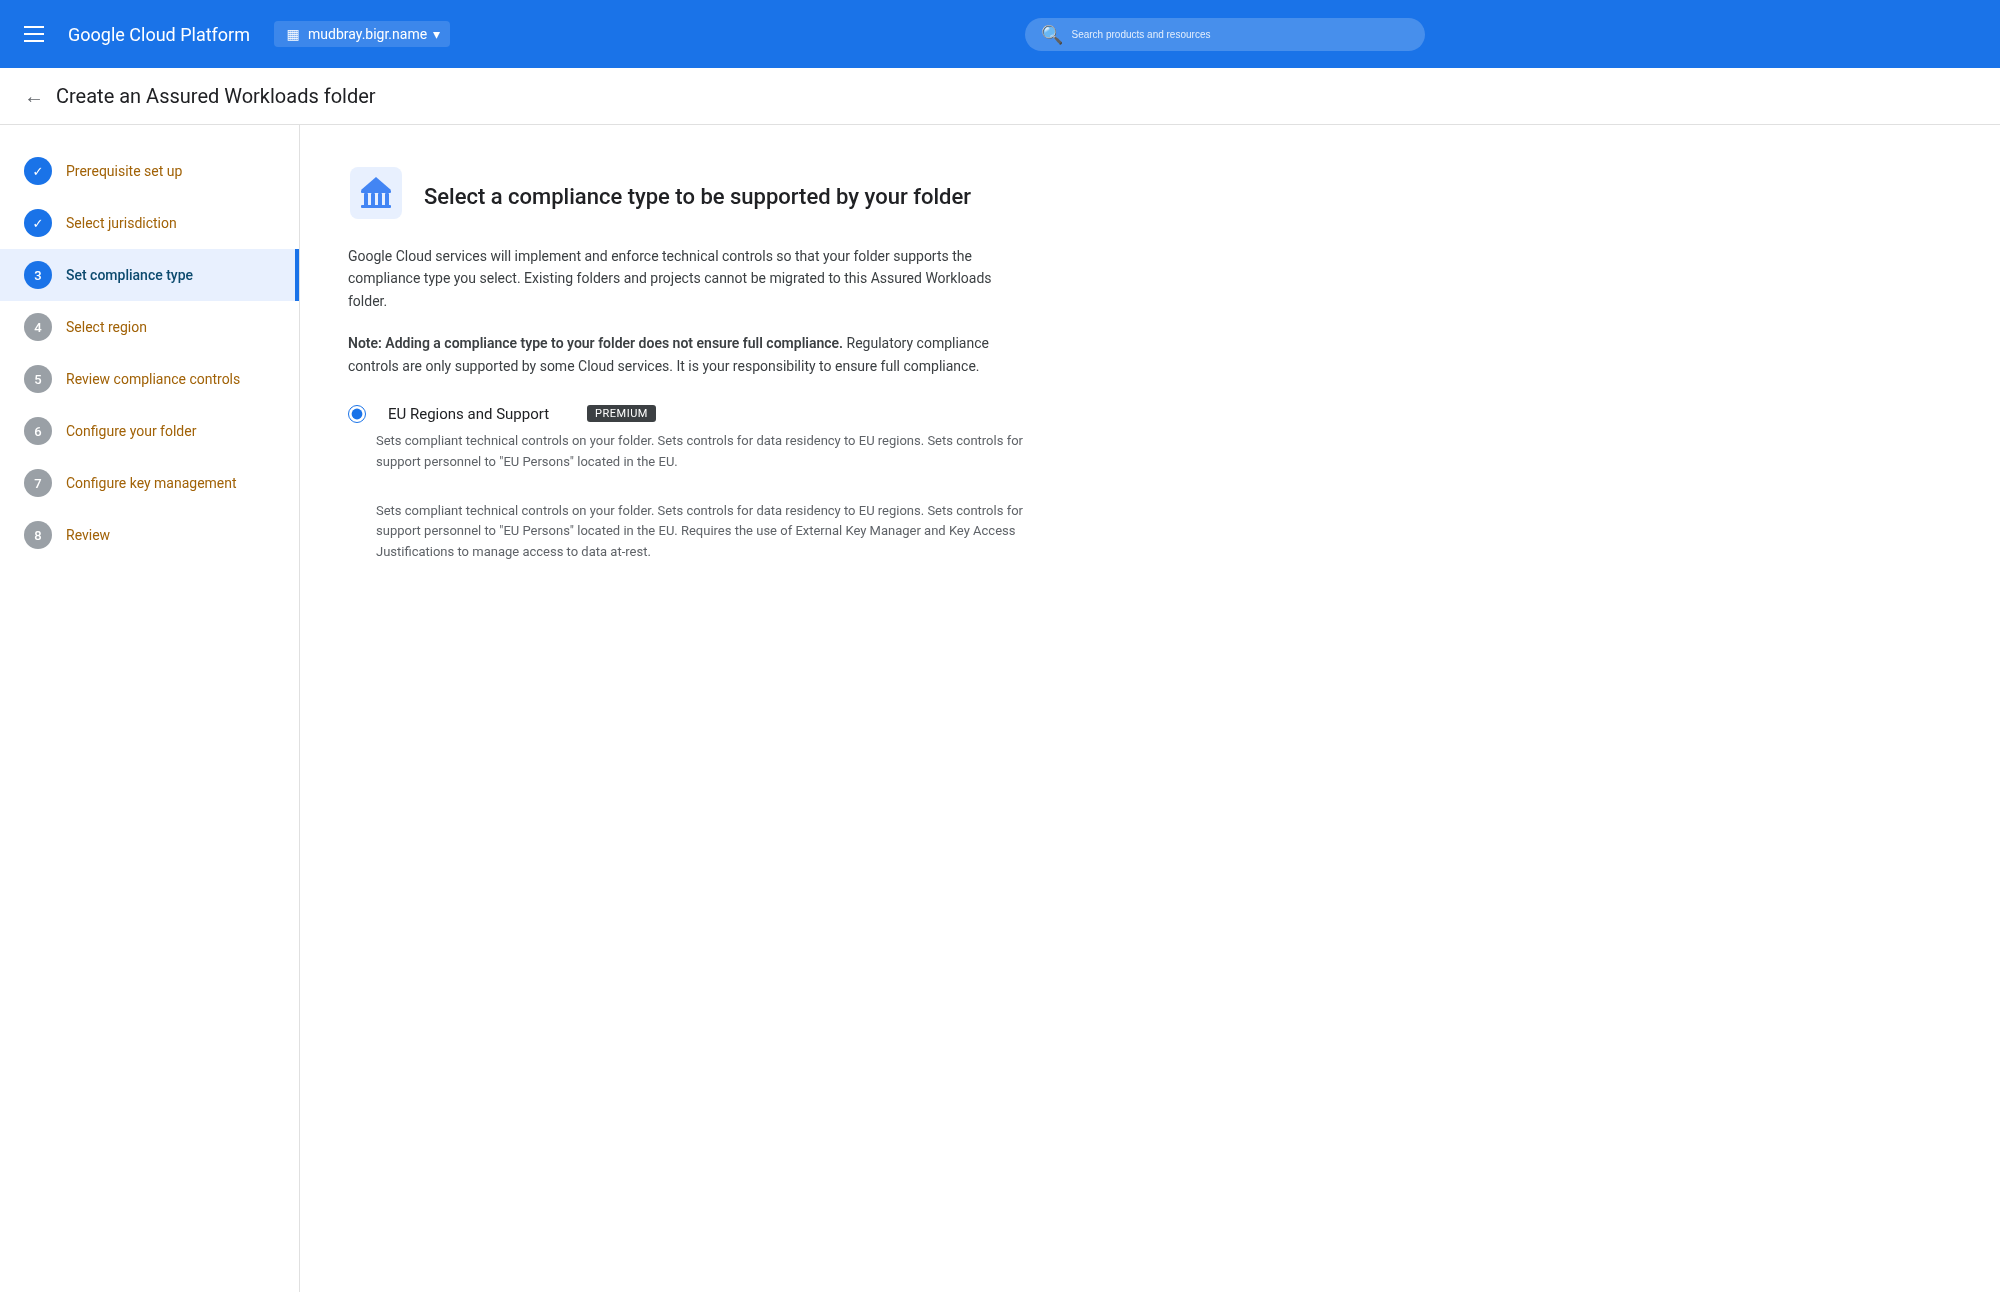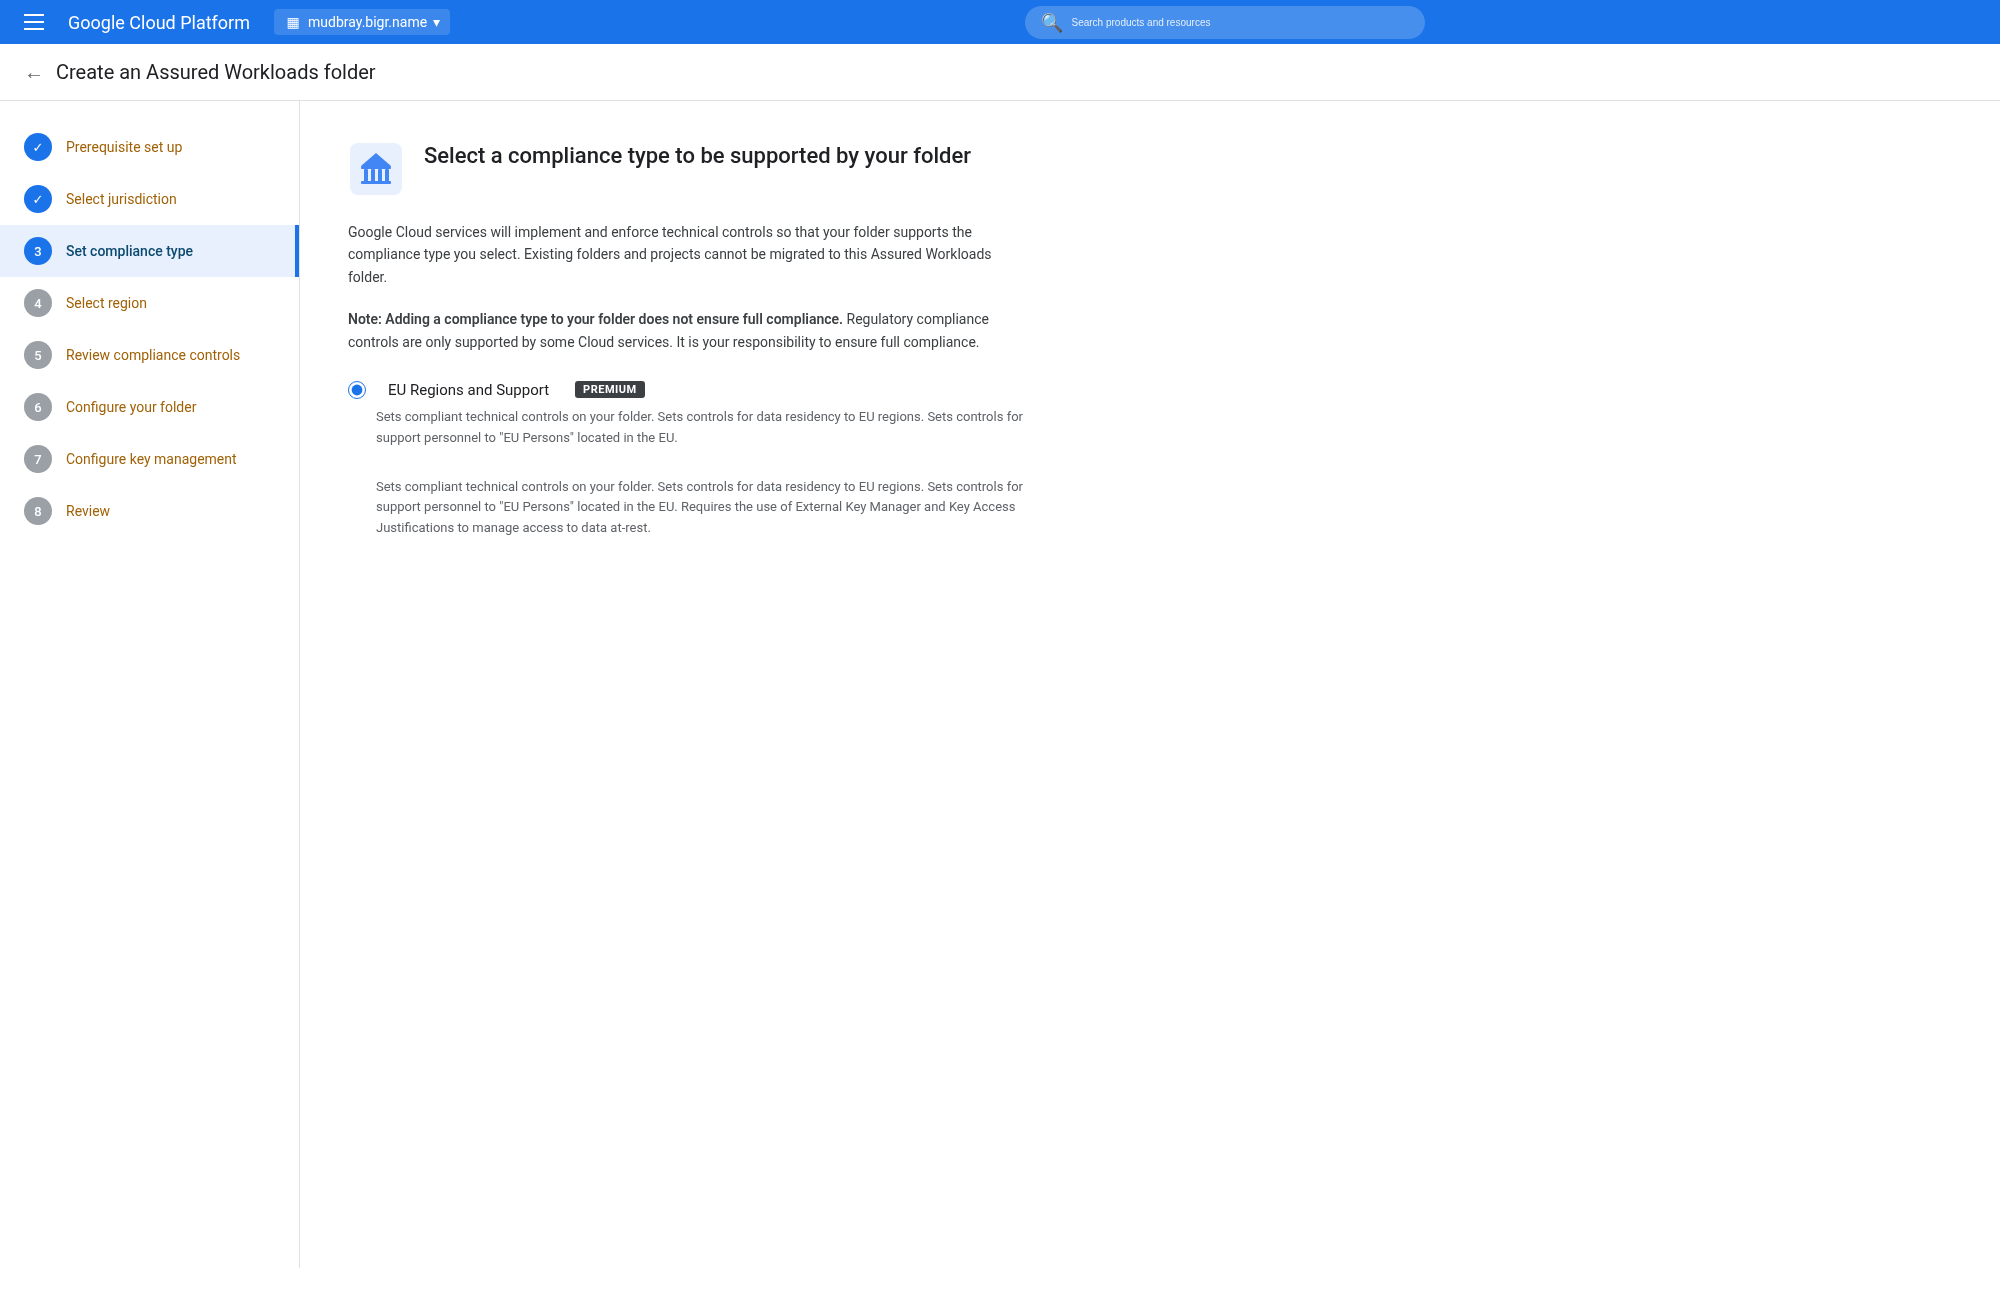--- a/index.html
+++ b/index.html
@@ -3,21 +3,21 @@
   <meta charset="utf-8">
   <style>
     * { box-sizing: border-box; margin: 0; padding: 0; }
     body { font-family: 'Google Sans', Roboto, Arial, sans-serif; background: #fff; color: #202124; font-size: 14px; }
 
     
     .top-nav {
       background: #1a73e8;
       display: flex;
       align-items: center;
-      height: 44px;
+      height: 68px;
       padding: 0 16px;
       gap: 16px;
     }
     .nav-hamburger {
       display: flex; flex-direction: column; gap: 5px; cursor: pointer; padding: 8px;
     }
     .nav-hamburger span {
       display: block; width: 20px; height: 2px; background: #fff;
     }
     .nav-logo {
@@ -101,21 +101,21 @@
     .content-area {
       flex: 1; padding: 40px 48px; overflow-y: auto;
     }
     .content-header {
       display: flex; align-items: flex-start; gap: 20px; margin-bottom: 24px;
     }
     .content-icon {
       width: 56px; height: 56px; flex-shrink: 0; display: flex; align-items: center; justify-content: center;
     }
     .content-title {
-      font-size: 22px; font-weight: 500; color: #202124; line-height: 1.4; max-width: 600px;
+      font-size: 22px; font-weight: 500; color: #202124; line-height: 1.4; max-width: 600px; margin-top: 17px;
     }
     .content-desc {
       font-size: 14px; color: #3c4043; line-height: 1.6; margin-bottom: 20px; max-width: 680px;
     }
     .content-note {
       font-size: 14px; color: #3c4043; line-height: 1.6; margin-bottom: 28px; max-width: 680px;
     }
     .content-note strong {
       font-weight: 600;
     }
@@ -128,21 +128,21 @@
       display: flex; align-items: center; gap: 22px; margin-bottom: 8px; cursor: pointer;
     }
     .radio-input {
       width: 18px; height: 18px; accent-color: #1a73e8; cursor: pointer; flex-shrink: 0;
     }
     .radio-text {
       font-size: 15px; color: #202124; font-weight: 400;
     }
     .badge {
       display: inline-block; padding: 2px 8px; border-radius: 3px;
-      font-size: 11px; font-weight: 700; letter-spacing: 0.5px; margin-left: 4px;
+      font-size: 11px; font-weight: 400; letter-spacing: 0.5px; margin-left: 16px;
     }
     .badge-premium {
       background: #3c4043; color: #fff;
     }
     .badge-preview {
       background: #3c4043; color: #fff;
     }
     .radio-desc {
       font-size: 13px; color: #5f6368; line-height: 1.6; padding-left: 28px;
     }

